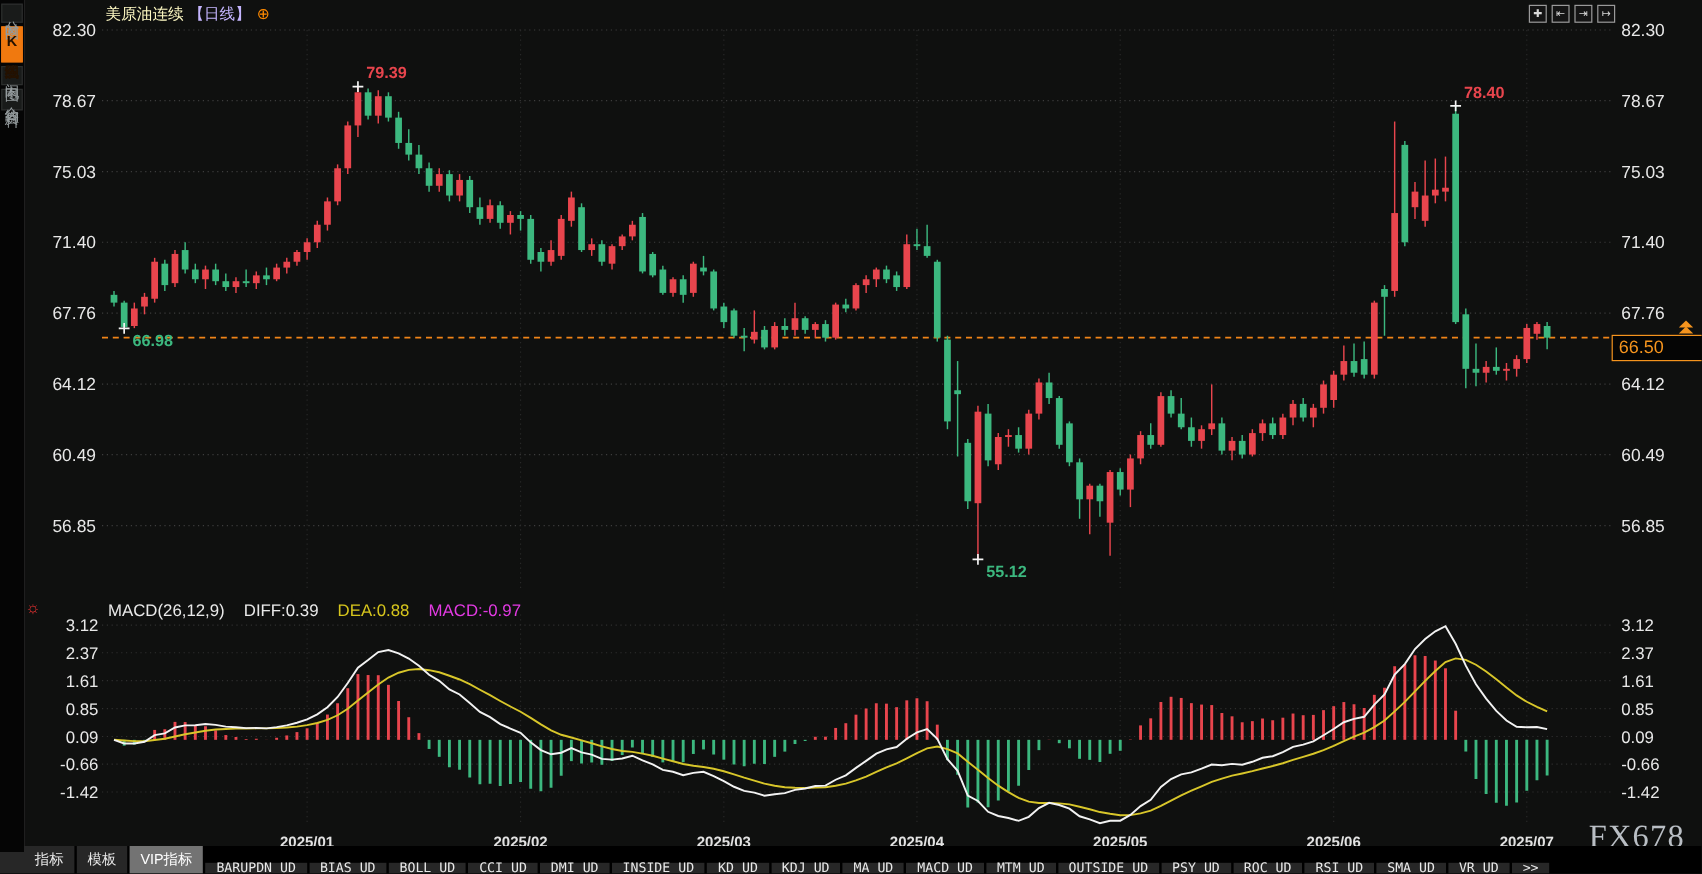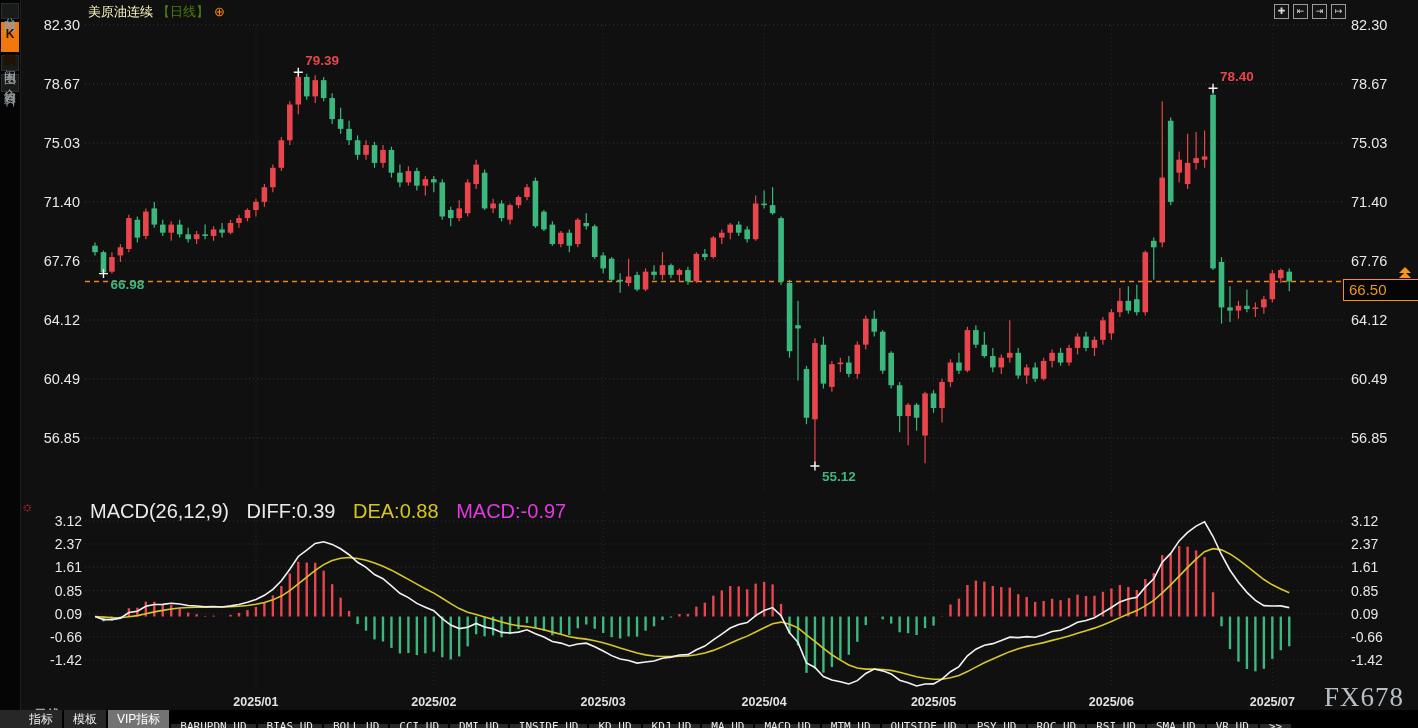--- a/index.html
+++ b/index.html
@@ -8,46 +8,46 @@
   
   #sidebar{position:absolute;left:0;top:0;width:20px;height:728px;background:#050505;
            border-right:1px solid #1f1f1f;z-index:5;}
   .side-item{writing-mode:vertical-rl;text-orientation:upright;width:16px;margin:3px 1px;
              padding:4px 0;font-size:12px;letter-spacing:2px;text-align:center;
              color:#949b9d;background:#191b1a;border:1px solid #2c2e2d;cursor:pointer;}
   .side-item.active{background:#f0790f;color:#241100;border-color:#f0790f;font-weight:bold;}
   
   #header{position:absolute;left:88px;top:3px;z-index:6;font-size:13px;white-space:nowrap;}
   #header .ttl{color:#fef9c3;}
-  #header .tag{color:#4d7c0f;margin-left:4px;}
+  #header .tag{color:#c4b5fd;margin-left:4px;}
   #header .plus{color:#ff8a00;margin-left:5px;font-size:13px;}
   #tr-icons{position:absolute;right:72px;top:4px;z-index:6;display:flex;gap:4px;}
   .tico{width:13px;height:13px;border:1px solid #9a9a9a;color:#d8d8d8;font-size:9px;
         line-height:12px;text-align:center;background:#141414;cursor:pointer;}
   
   #chart-svg{position:absolute;left:0;top:0;z-index:1;}
   
   #price-box{position:absolute;left:1343px;top:279px;width:71px;height:20px;z-index:4;
              background:#050505;border:1px solid #f5941e;color:#f5941e;font-size:15px;
              line-height:20px;padding-left:5px;}
   .pb-arrows{position:absolute;left:1399px;top:267px;z-index:5;}
   .pb-arrows i{display:block;width:0;height:0;border-left:6px solid transparent;
                border-right:6px solid transparent;border-bottom:6px solid #f5941e;margin-bottom:-1px;}
   
-  #macd-caption{position:absolute;left:90px;top:500px;z-index:4;font-size:20px;white-space:nowrap;}
+  #macd-caption{position:absolute;left:90px;top:500px;z-index:4;font-size:14px;white-space:nowrap;}
   #macd-caption span{margin-right:12px;}
   .mc-white{color:#e9e9e9;} .mc-yellow{color:#d6c51d;} .mc-magenta{color:#e23ae2;}
   #sun-ico{position:absolute;left:21px;top:498px;color:#e03030;font-size:14px;z-index:4;}
   
   #period-lbl{position:absolute;left:34px;top:693px;z-index:6;color:#a3a3a3;
               font-size:13px;font-weight:bold;margin-top:13px;}
   #period-lbl .arr{font-size:9px;}
   #watermark{position:absolute;left:1324px;top:682px;z-index:7;color:#b9bec4;
              font-family:"Liberation Serif",serif;font-size:27px;letter-spacing:1px;text-align:center;}
-  #toolbar{position:absolute;left:20px;right:0;bottom:0;height:18px;background:#000;
+  #toolbar{position:absolute;left:20px;right:0;bottom:0;height:23px;background:#000;
            z-index:8;display:flex;align-items:stretch;white-space:nowrap;}
   #toolbar .tab{display:inline-flex;align-items:center;padding:0 9px;margin-right:2px;
                 background:#272727;color:#eaeaea;font-size:12px;cursor:pointer;}
   #toolbar .tab.mono{font-family:"DejaVu Sans Mono",monospace;font-size:11px;margin-top:14px;}
   #toolbar .tab.active{background:#737373;color:#fff;}
   #corner{position:absolute;left:0;bottom:0;width:20px;height:18px;background:#272727;z-index:9;}
 </style>
 </head>
 <body>
 

